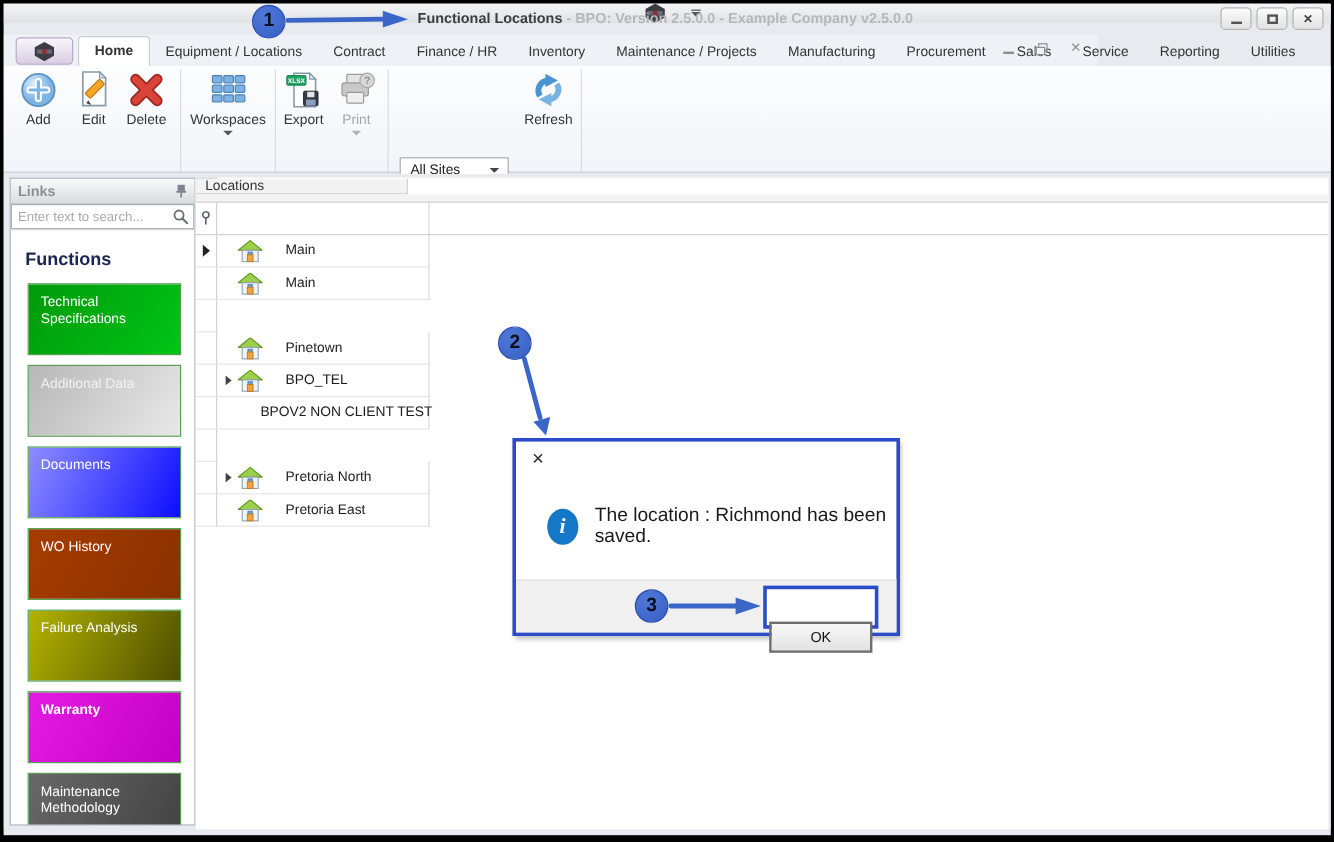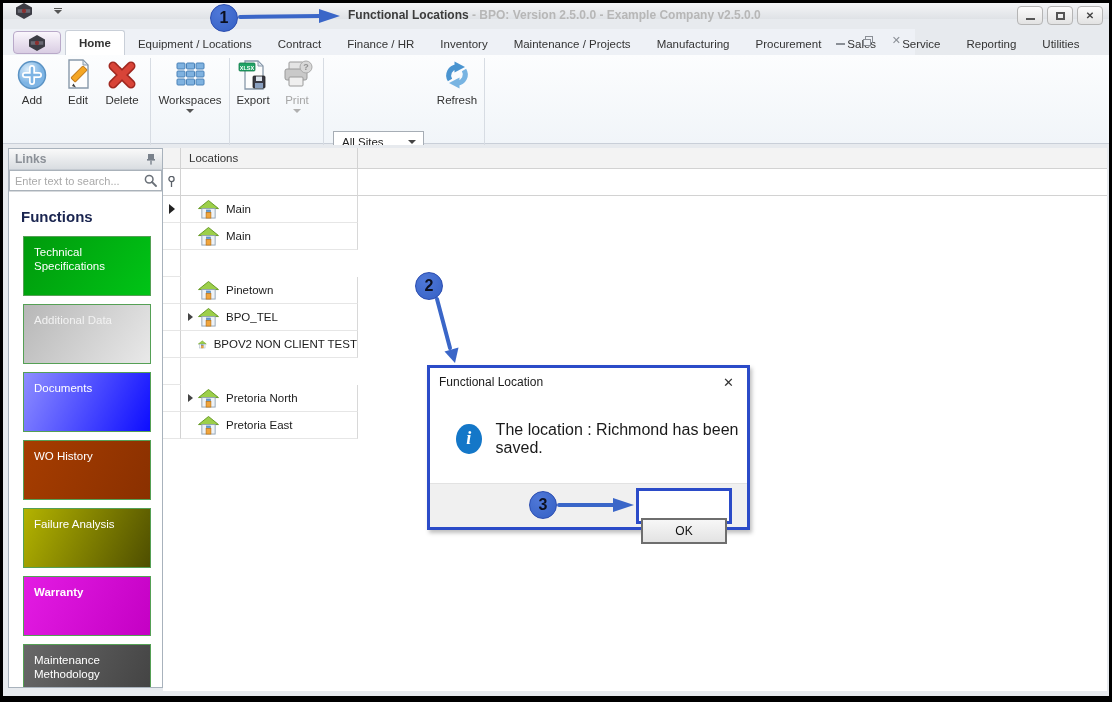--- a/index.html
+++ b/index.html
@@ -3,21 +3,21 @@
 <meta charset="utf-8">
 <style>
   * { box-sizing: border-box; margin: 0; padding: 0; }
   html,body { width:1112px; height:702px; overflow:hidden; }
   body { font-family: "Liberation Sans", sans-serif; }
   #stage { position:relative; width:1112px; height:702px; background:#000; }
   #frame { position:absolute; left:3px; top:3px; width:1106px; height:693px; background:#e7eaee; overflow:hidden; }
 
   
   .titlebar { position:absolute; left:0; top:0; width:1106px; height:16px;
-    background:linear-gradient(#f4f5f7,#dfe2e6); display:flex; align-items:center; }
+    background:linear-gradient(#f4f5f7,#dfe2e6); display:flex; align-items:center;justify-content:center; }
   .qa-logo { width:18px; height:16px; margin-left:12px; }
   .qa-drop { margin-left:18px; width:14px; height:12px; display:flex; flex-direction:column; align-items:center; justify-content:center; gap:1px; cursor:default; }
   .qa-drop .bar { width:8px; height:1.5px; background:#555; }
   .qa-drop .tri { width:0; height:0; border-left:4px solid transparent; border-right:4px solid transparent; border-top:4px solid #555; }
   .title-text { position:absolute; left:345px; top:5px; font-size:12px; font-weight:bold; white-space:nowrap; }
   .title-text .primary { color:#3c3c3c; }
   .title-text .secondary { color:#b7b7b7; }
   .win-btns { position:absolute; right:6px; top:3px; display:flex; gap:4px; }
   .win-btn { width:26px; height:19px; border:1px solid #b5b5b5; border-radius:4px;
     background:linear-gradient(#fcfcfc,#e2e2e2); display:flex; align-items:center; justify-content:center;
@@ -77,38 +77,38 @@
   .fn-0 { top:87px;  background:linear-gradient(125deg,#009a0c,#00c416); color:#fff; }
   .fn-1 { top:155px; background:linear-gradient(125deg,#b7b7b7,#e9e9e9); color:#f2f2f2; }
   .fn-2 { top:223px; background:linear-gradient(115deg,#8d8dff,#0d0dff); color:#fff; }
   .fn-3 { top:291px; background:linear-gradient(115deg,#a63d00,#8a3000); color:#fff; }
   .fn-4 { top:359px; background:linear-gradient(115deg,#b3b300,#4e4e00); color:#fff; }
   .fn-5 { top:427px; background:linear-gradient(115deg,#e31ce3,#c400c4); color:#fff;font-weight:bold; }
   .fn-6 { top:495px; background:linear-gradient(115deg,#686868,#424242); color:#fff; }
 
   
   .grid { position:absolute; left:160px; top:3px; width:944px; height:543px; background:#fff; }
-  .g-header { display:flex; height:21px; }
+  .g-header { display:flex; height:21px;flex-direction:column; }
   .g-header .ind { width:18px; background:#f3f3f3; border-right:1px solid #d2d2d2; border-bottom:1px solid #d2d2d2; }
   .g-header .loc { width:177px; background:#f3f3f3; border-right:1px solid #d2d2d2; border-bottom:1px solid #d2d2d2;
     font-size:11.5px; color:#333; display:flex; align-items:center; padding-left:8px; }
   .g-header .rest { flex:1; background:#f3f3f3; border-bottom:1px solid #d2d2d2; }
   .g-filter { display:flex; height:27px; }
   .g-filter .ind { width:18px; border-right:1px solid #d2d2d2; border-bottom:1px solid #d2d2d2; display:flex; align-items:center; justify-content:center; }
   .g-filter .loc { width:177px; border-right:1px solid #d8d8d8; border-bottom:1px solid #d2d2d2; }
   .g-filter .rest { flex:1; border-bottom:1px solid #d2d2d2; }
   .trow { display:flex; height:27px; }
   .trow .ind { width:18px; border-right:1px solid #d2d2d2; border-bottom:1px solid #e6e6e6; display:flex; align-items:center; justify-content:center; }
   .trow .cell { width:177px; border-right:1px solid #d8d8d8; border-bottom:1px solid #e6e6e6; display:flex; align-items:center; }
   .trow .exp { width:12px; display:flex; align-items:center; justify-content:center; margin-left:3px; }
   .exp-tri { width:0; height:0; border-top:4px solid transparent; border-bottom:4px solid transparent; border-left:5px solid #444; }
   .foc-tri { width:0; height:0; border-top:5px solid transparent; border-bottom:5px solid transparent; border-left:6px solid #222; }
   .trow .hico { margin-left:2px; }
   .trow.noexp .hico { margin-left:17px; }
-  .trow .tlabel { margin-left:7px; font-size:11.5px; color:#1c1c1c; white-space:nowrap; }
+  .trow .tlabel { margin-left:19px; font-size:11.5px; color:#1c1c1c; white-space:nowrap; }
 
   
   .dialog { position:absolute; left:427px; top:365px; width:323px; height:165px; background:#fff;
     border:3px solid #2b4bc8; box-shadow:2px 3px 4px rgba(0,0,0,0.25); }
   .dlg-title { height:28px; display:flex; align-items:center; padding:0 9px; }
   .dlg-title .t { flex:1; font-size:12px; color:#1a1a1a; }
   .dlg-title .x { font-size:13px; color:#333; padding:0 4px; }
   .dlg-body { height:85px; display:flex; align-items:center; }
   .info-ico { width:30px; height:30px; border-radius:50%; background:#1477c8; color:#fff; margin-left:26px;
     display:flex; align-items:center; justify-content:center; font-size:18px; font-weight:bold;
@@ -457,21 +457,20 @@
               <span class="tlabel">Pretoria East</span>
             </div>
       </div>
     </div>
   </div>
 
 </div>
 
 <div class="dialog">
   <div class="dlg-title">
-    <div class="t">Functional Location</div>
     <div class="x"><span>✕</span></div>
   </div>
   <div class="dlg-body">
     <div class="info-ico">i</div>
     <div class="dlg-msg">The location : Richmond has been saved.</div>
   </div>
   <div class="dlg-footer">
     <div class="ok-highlight">
       <div class="ok-btn">OK</div>
     </div>

